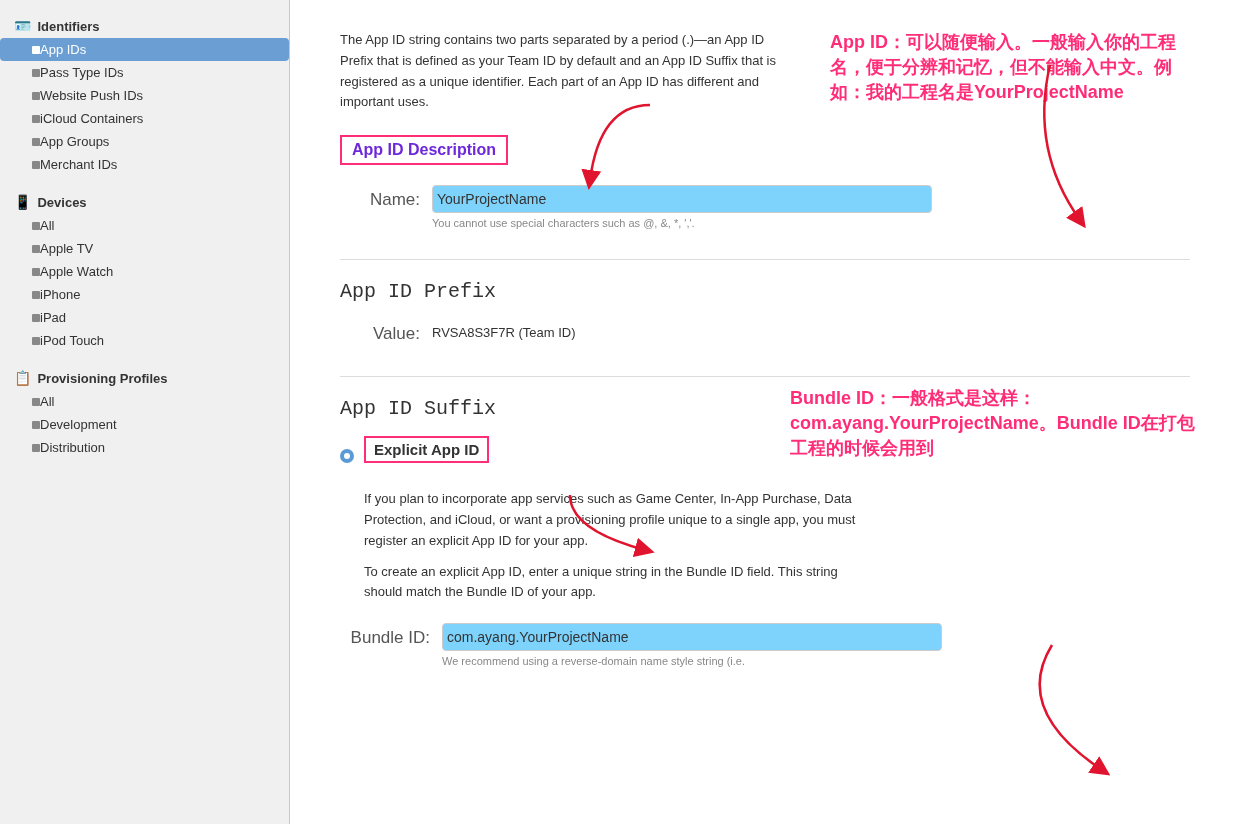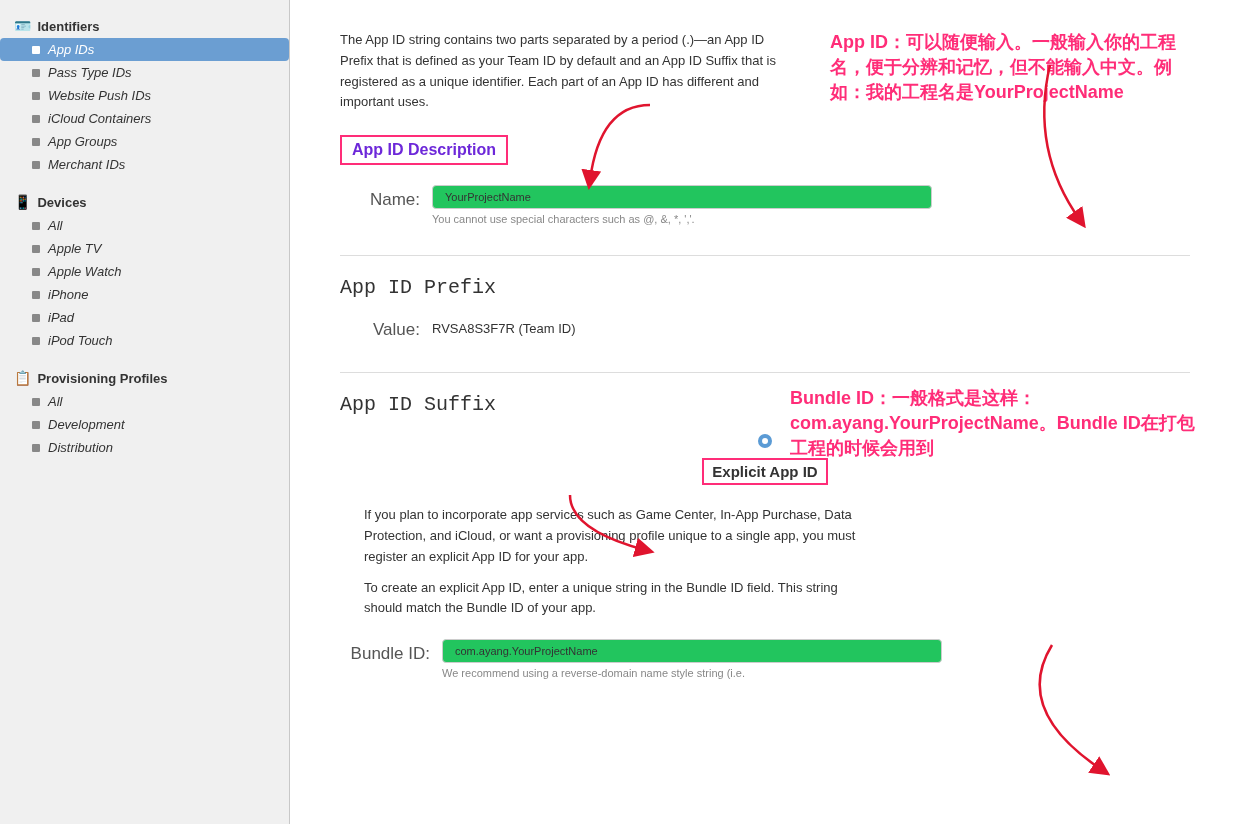--- a/index.html
+++ b/index.html
@@ -28,27 +28,25 @@
       gap: 6px;
       padding: 6px 14px 4px 14px;
       font-size: 13px;
       font-weight: 700;
       color: #333;
     }
 
     .sidebar-item {
       display: flex;
       align-items: center;
-      gap: 8px;
       padding: 4px 14px 4px 32px;
       font-size: 13px;
       color: #333;
       cursor: pointer;
       border-radius: 0;
-      font-style: italic;
     }
 
     .sidebar-item.active {
       background: #6b9ed2;
       color: white;
       border-radius: 4px;
     }
 
     .sidebar-item.active .item-bullet {
       color: white;
@@ -155,46 +153,45 @@
 
     .form-input-group {
       flex: 1;
       max-width: 500px;
     }
 
     .form-input {
       width: 100%;
       border: 1px solid #ccc;
       border-radius: 4px;
-      padding: 5px 12px;
-      font-size: 11px;
-      color: #333;
-      background: #22c55e;
+      padding: 5px 4px;
+      font-size: 14px;
+      color: #333;
+      background: #7dd3fc;
       outline: none;
     }
 
     .form-hint {
       font-size: 11px;
       color: #888;
       margin-top: 4px;
     }
 
     .prefix-value {
       font-size: 13px;
       color: #333;
       padding: 6px 0 6px 0;
     }
 
     
     .radio-row {
       display: flex;
-      align-items: center;
+      align-items: flex-end;
       gap: 10px;
-      margin-bottom: 20px;
-      flex-direction: column;
+      margin-bottom: 26px;
     }
 
     .radio-dot {
       width: 14px;
       height: 14px;
       border-radius: 50%;
       border: 2px solid #5b9bd5;
       background: #5b9bd5;
       flex-shrink: 0;
       margin-top: 2px;

